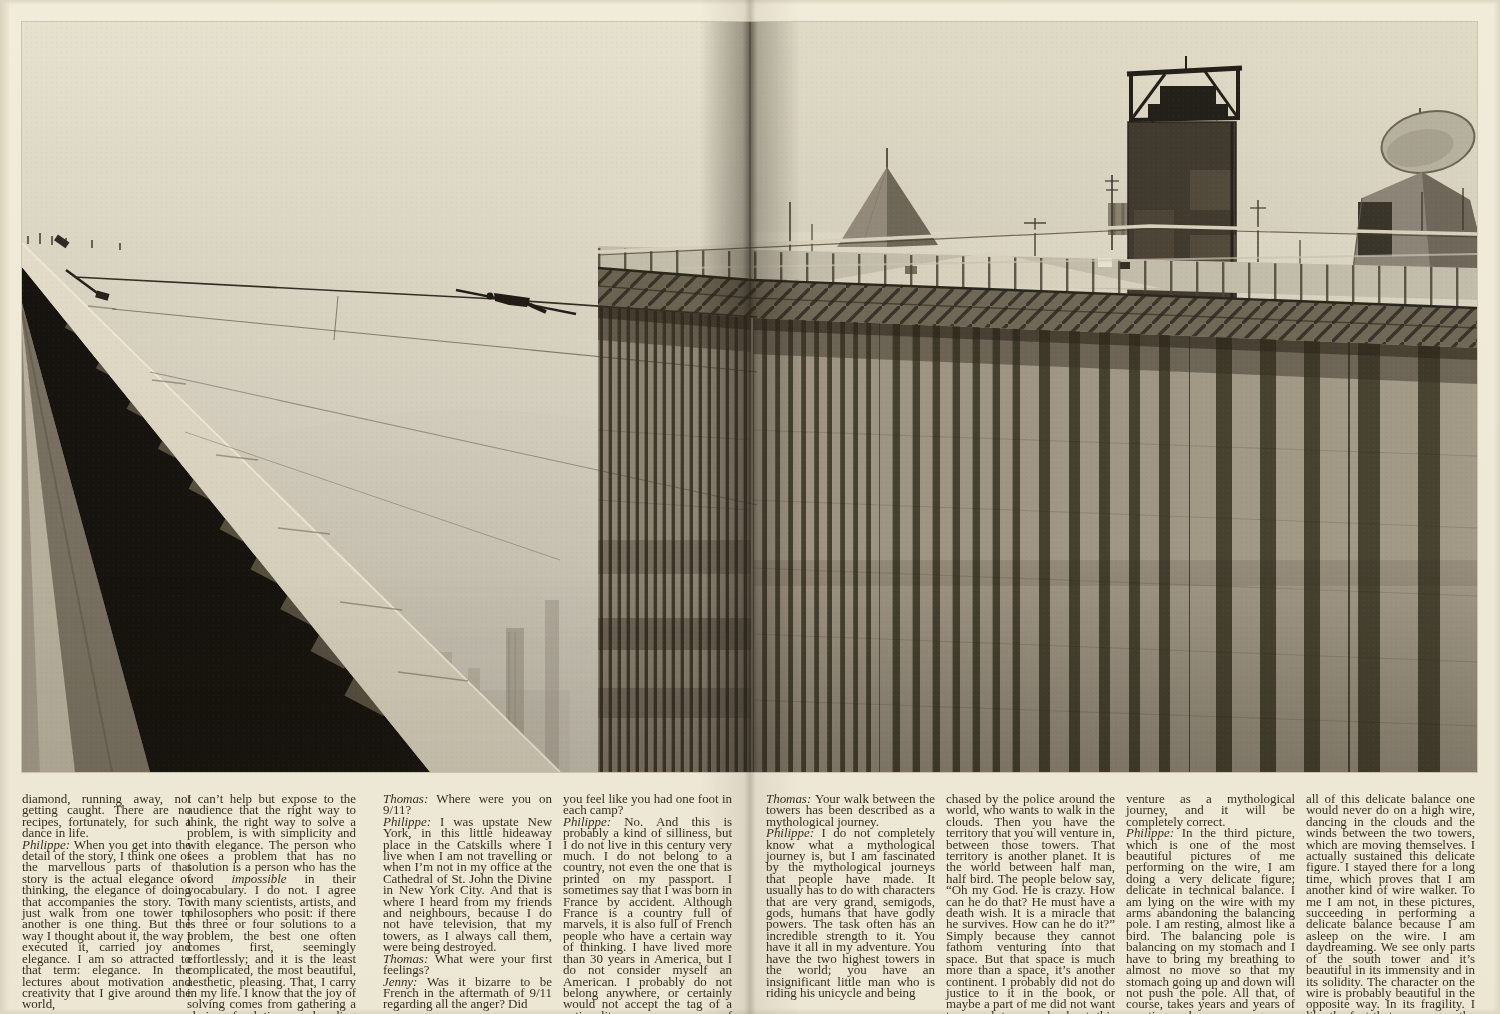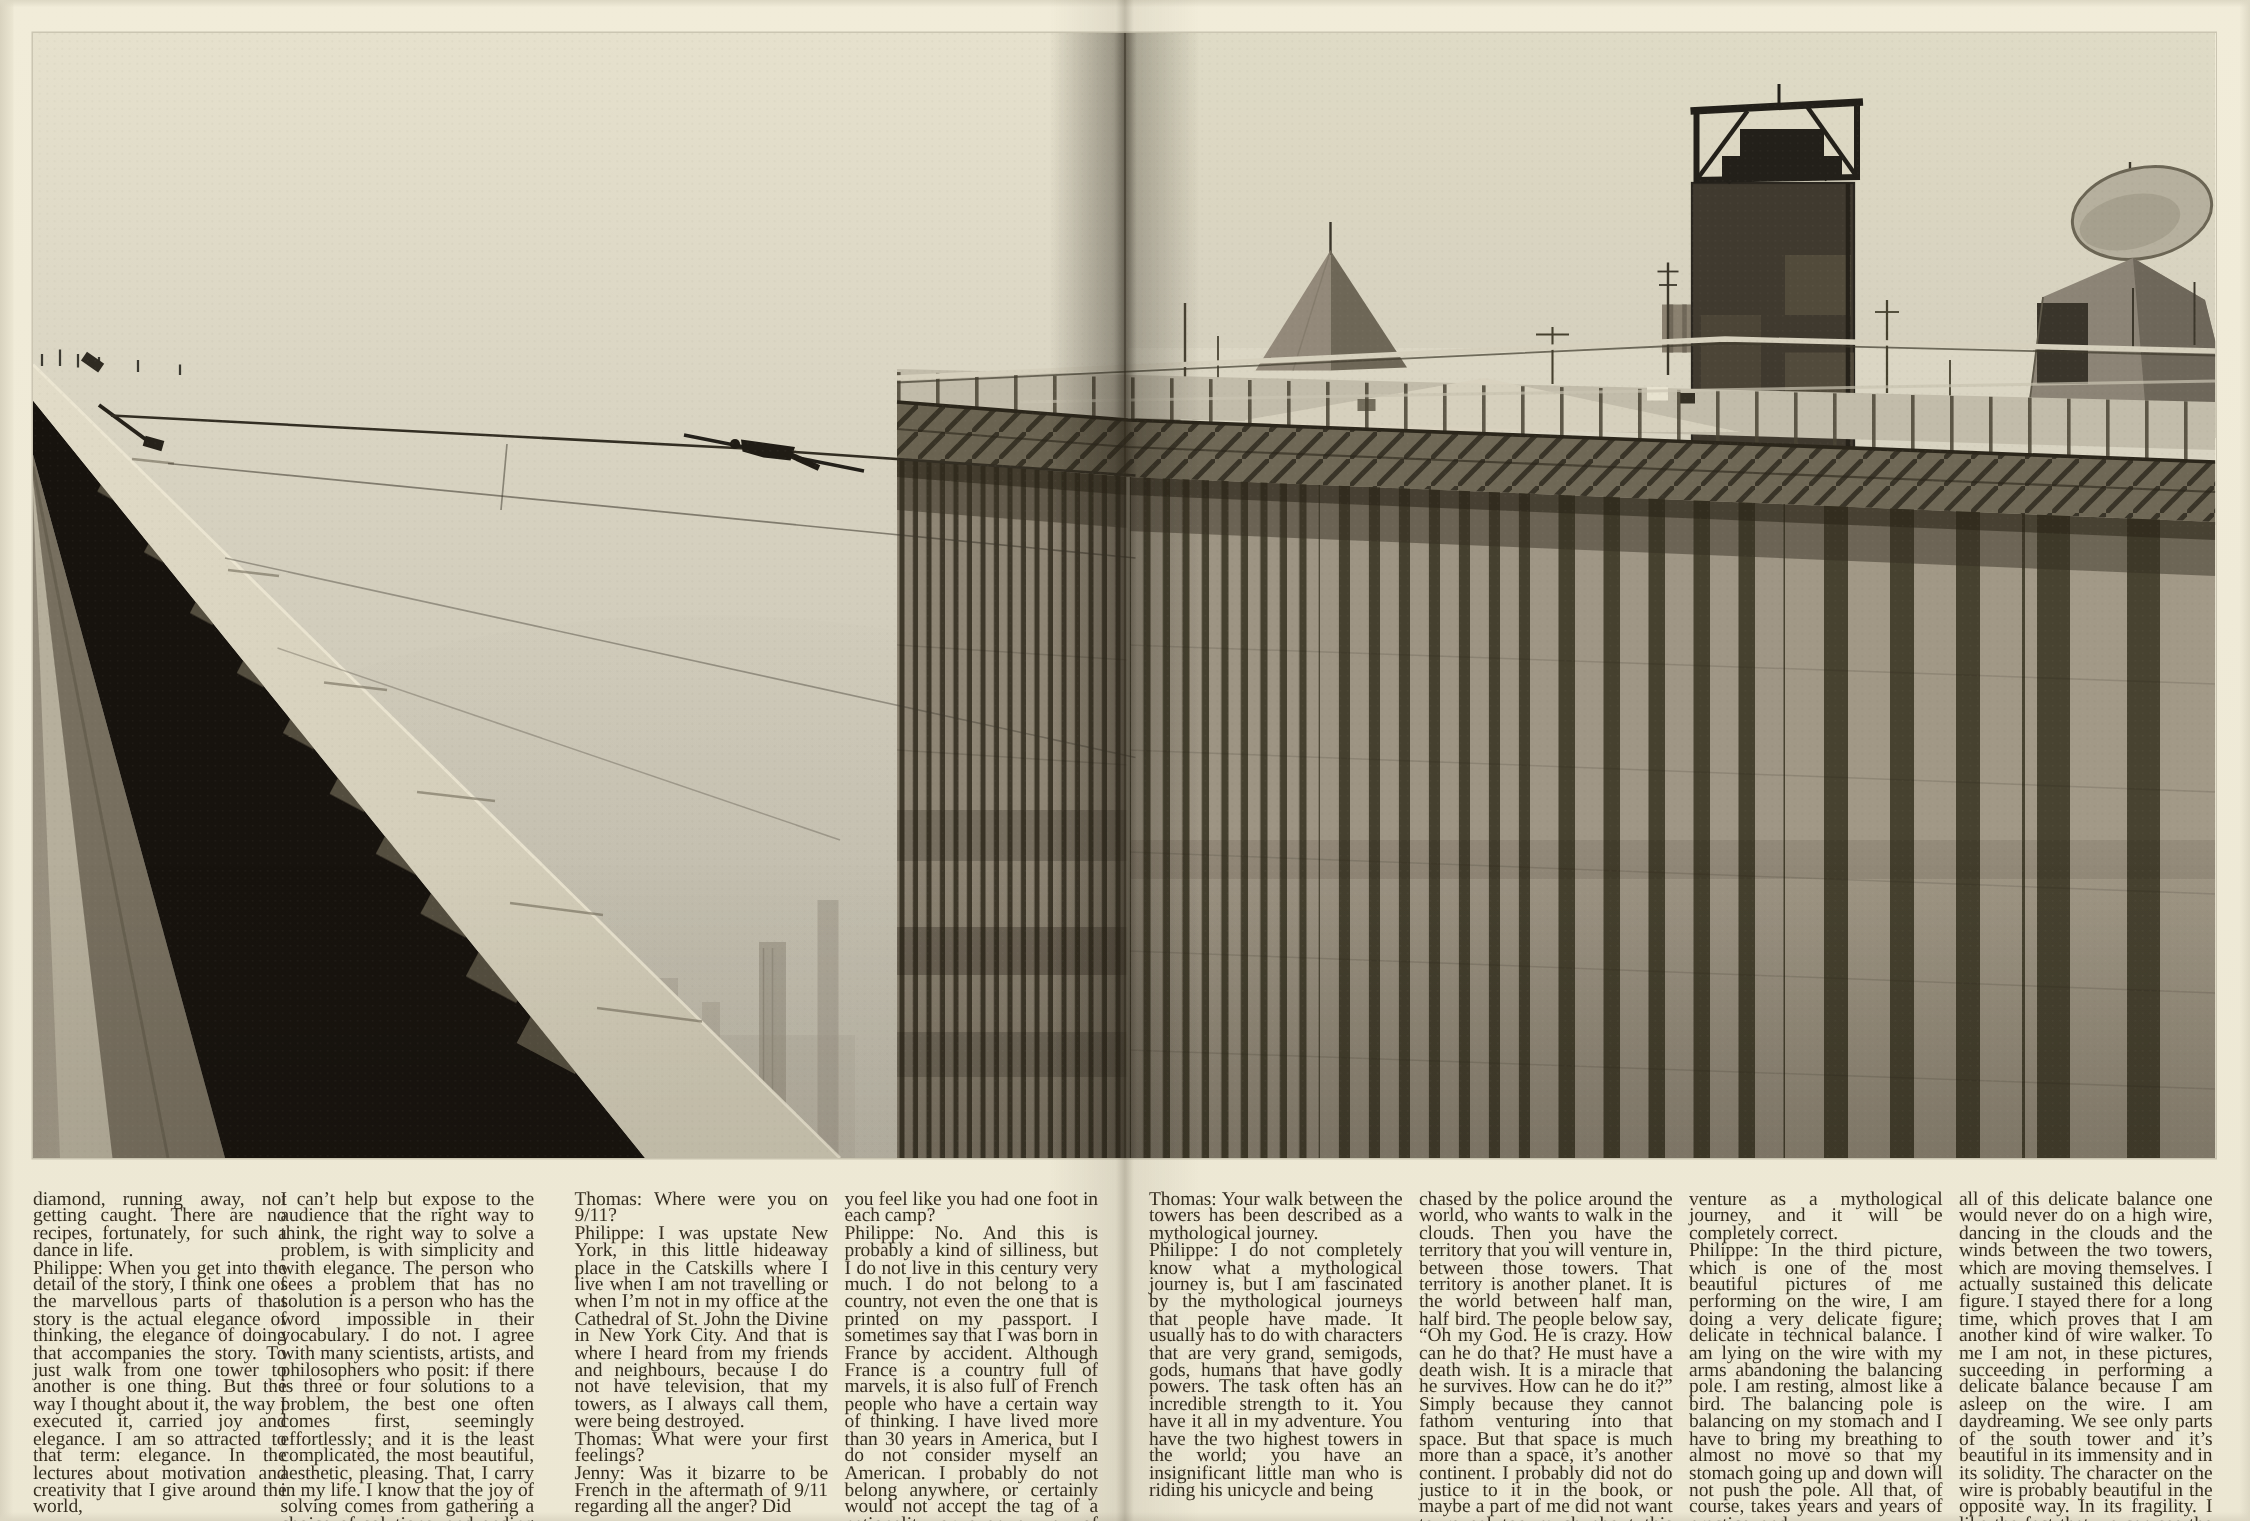--- a/index.html
+++ b/index.html
@@ -21,21 +21,21 @@
   .photo-wrap{position:absolute;left:22px;top:22px;width:1455px;height:750px;
     box-shadow:0 0 0 1px rgba(90,82,62,.25);}
   .photo-wrap svg{display:block;}
   .text-columns{position:absolute;left:0;top:0;width:1500px;height:1014px;pointer-events:none;}
   .col{
     position:absolute;top:793px;height:216px;width:169px;
     font-size:13px;line-height:11.4px;color:#362e20;text-align:justify;
     letter-spacing:-0.05px;
   }
   .col p{margin:0;}
-  .col .it{}
+  .col .it{font-style:italic;}
   .col:nth-child(1){left:22px}
   .col:nth-child(2){left:187px}
   .col:nth-child(3){left:383px}
   .col:nth-child(4){left:563px}
   .col:nth-child(5){left:766px}
   .col:nth-child(6){left:946px}
   .col:nth-child(7){left:1126px}
   .col:nth-child(8){left:1306px}
 </style>
 </head>

